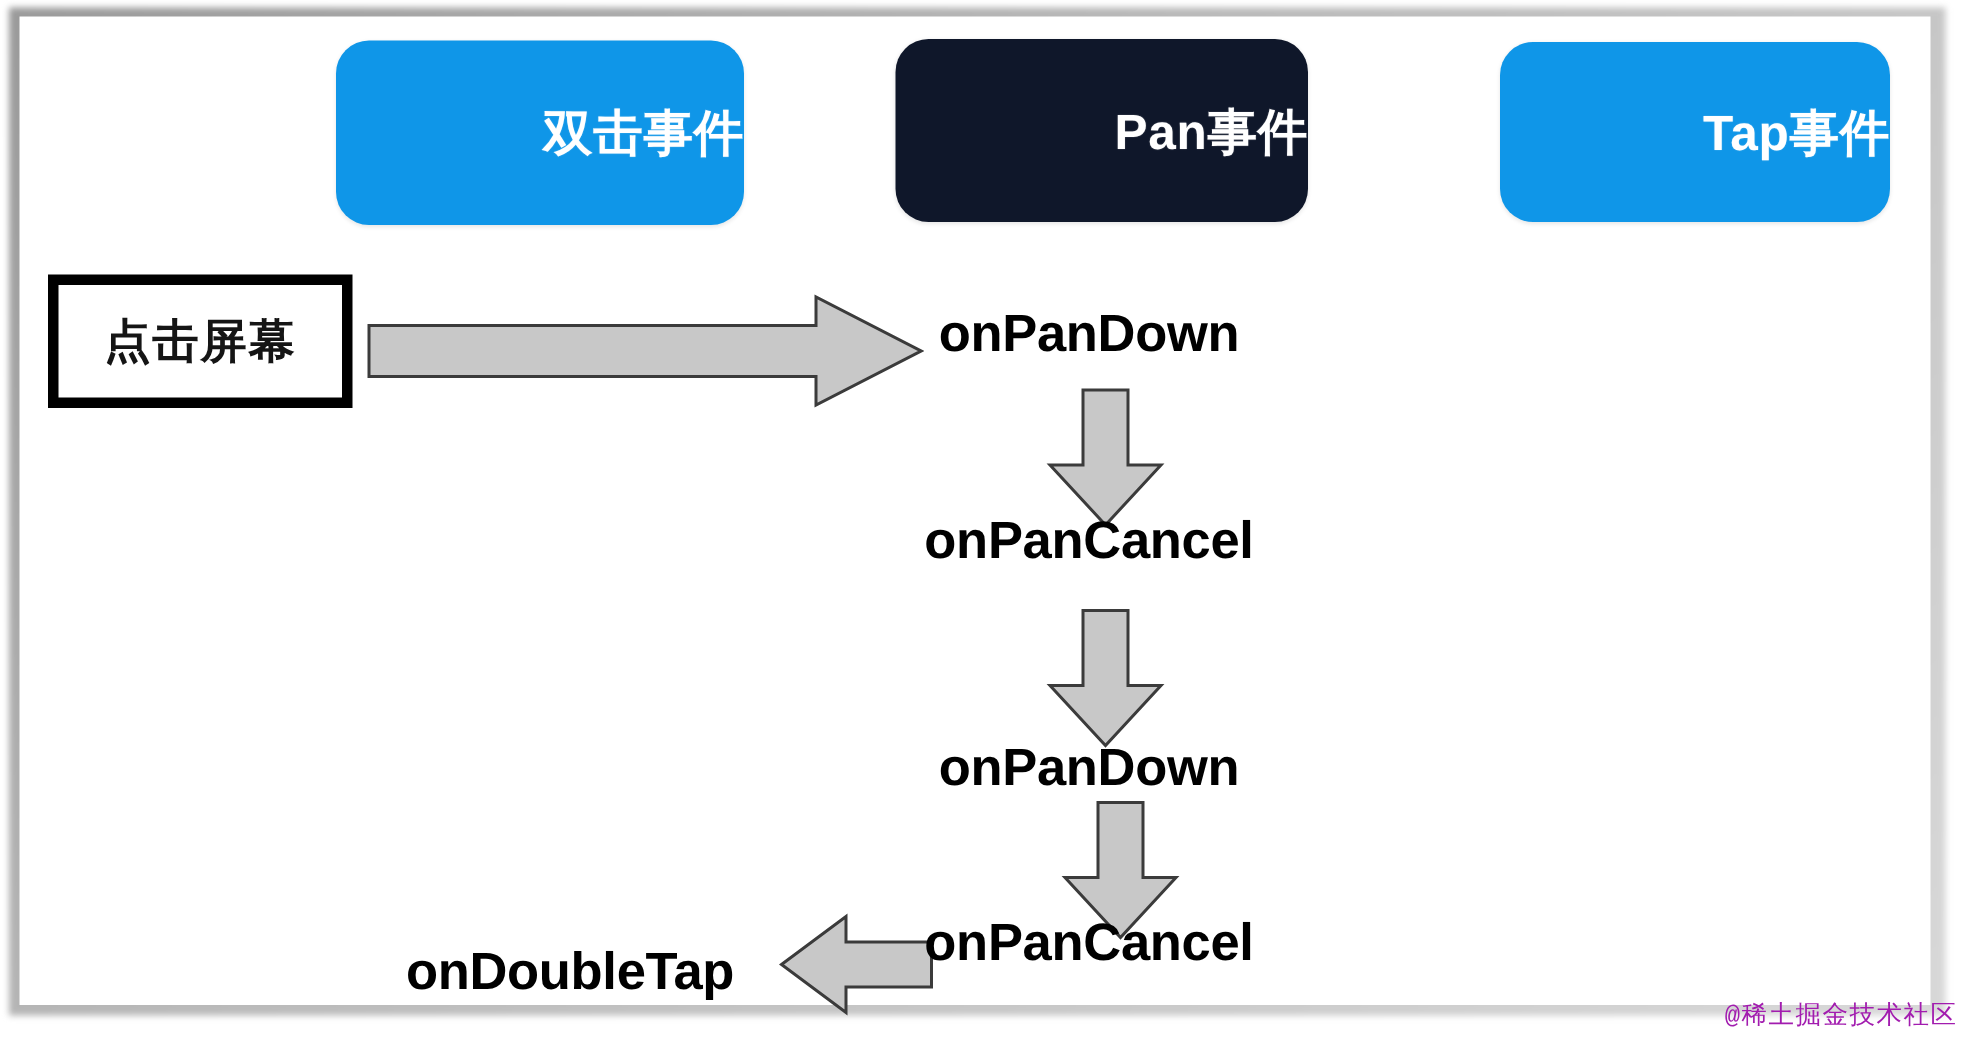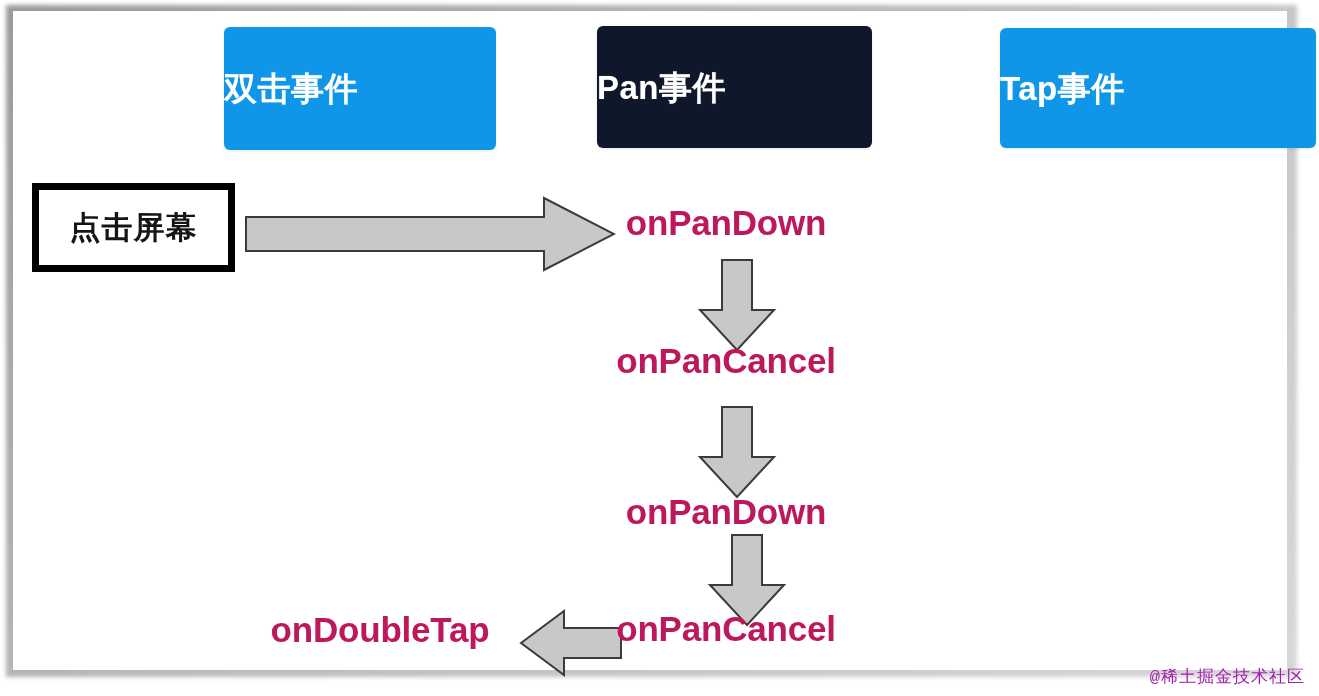--- a/index.html
+++ b/index.html
@@ -37,38 +37,38 @@
     left: 13px;
     top: 11px;
     width: 1274px;
     height: 659px;
     background: #ffffff;
   }
 
   
   .event-box {
     position: absolute;
-    border-radius: 6px;
+    border-radius: 22px;
     display: flex;
     align-items: center;
-    justify-content: flex-start;
+    justify-content: flex-end;
     color: #ffffff;
     font-weight: 700;
     letter-spacing: 0.5px;
     box-shadow: 0 1px 3px rgba(0,0,0,0.10);
   }
   .event-box .label {
     font-size: 33px;
     line-height: 1;
     text-shadow: 0 0 1px rgba(255,255,255,0.35);
   }
 
   #event-box-0 { left: 211px; top: 16px;  width: 272px; height: 123px; }
   #event-box-1 { left: 584px; top: 15px;  width: 275px; height: 122px; }
-  #event-box-2 { left: 987px; top: 17px;  width: 316px; height: 120px; }
+  #event-box-2 { left: 987px; top: 17px;  width: 260px; height: 120px; }
 
   
   #source-box {
     position: absolute;
     left: 19px;
     top: 172px;
     width: 203px;
     height: 89px;
     background: #ffffff;
     border: 7px solid #000000;
@@ -83,33 +83,33 @@
     color: #151515;
     letter-spacing: 1px;
     line-height: 1;
   }
 
   
   .callback-label {
     position: absolute;
     font-size: 35px;
     font-weight: 700;
-    color: #be185d;
+    color: #000000;
     letter-spacing: -0.2px;
     line-height: 1;
     white-space: nowrap;
     transform: translateX(-50%);
     font-stretch: condensed;
   }
 
   #label-pan-down-1   { left: 713px; top: 194px; }
   #label-pan-cancel-1 { left: 713px; top: 332px; }
   #label-pan-down-2   { left: 713px; top: 483px; }
   #label-pan-cancel-2 { left: 713px; top: 600px; }
-  #label-double-tap   { left: 367px; top: 601px; }
+  #label-double-tap   { left: 367px; top: 619px; }
 
   
   .arrow {
     position: absolute;
   }
   .arrow svg { display: block; }
   .arrow .shape {
     fill: #c8c8c8;
     stroke: #3b3b3b;
     stroke-width: 2;

